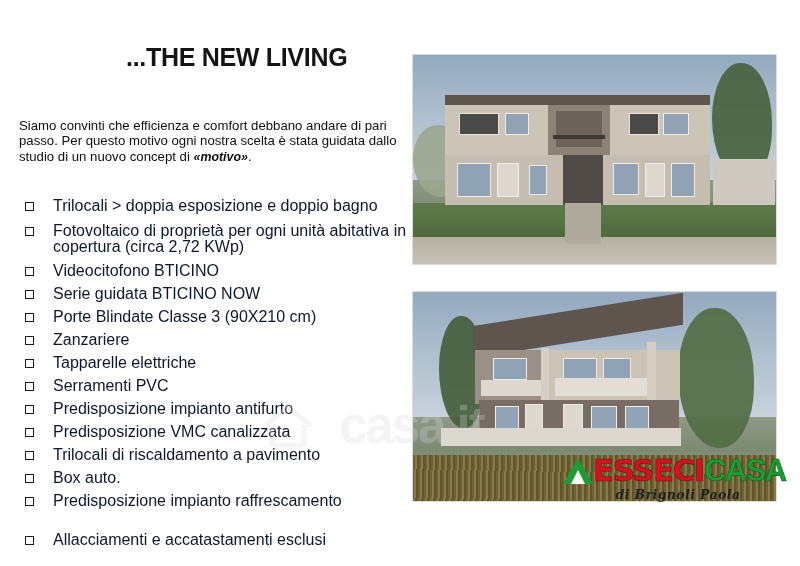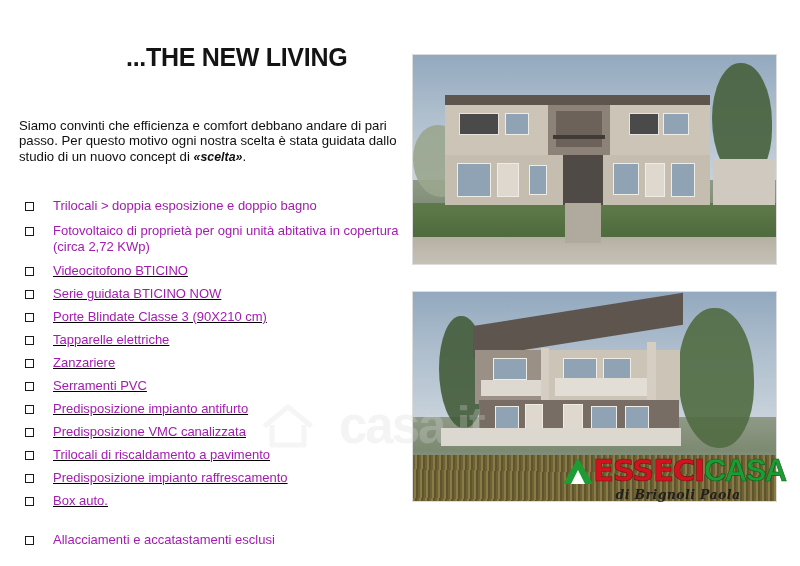--- a/index.html
+++ b/index.html
@@ -28,29 +28,29 @@
   .intro i{font-style:italic;font-weight:bold;font-size:12.4px;}
 
   
   .features{
     position:absolute;left:19px;top:198px;width:392px;
   }
   .feat{
     display:flex;align-items:flex-start;
     margin-bottom:8.5px;
   }
-  .feat.tight{margin-bottom:7px;text-decoration:underline;}
+  .feat.tight{margin-bottom:7px;}
   .bullet{
     flex:0 0 auto;width:9px;height:9px;
     border:1.6px solid #1a1a1a;
     margin:4px 19px 0 6px;
     background:#fff;box-sizing:border-box;
   }
   .feat-label{
-    font-size:13px;line-height:16px;color:#a21caf;
+    font-size:16px;line-height:16px;color:#0f172a;
   }
   .feat-label b{font-weight:normal;}
   .spacer-row{height:16px;}
 
   
   .render{
     position:absolute;
     border:1px solid #dcdcdc;
     overflow:hidden;
     background:#b9c6d4;
@@ -121,21 +121,21 @@
   }
 </style>
 </head>
 <body>
 
 <div class="slide">
 
   <div class="title">...THE NEW LIVING</div>
 
   <div class="intro">
-    <span>Siamo convinti che efficienza e comfort debbano andare di pari passo. Per questo motivo ogni nostra scelta è stata guidata dallo studio di un nuovo concept di </span><i>«scelta»</i><span>.</span>
+    <span>Siamo convinti che efficienza e comfort debbano andare di pari passo. Per questo motivo ogni nostra scelta è stata guidata dallo studio di un nuovo concept di </span><i>«motivo»</i><span>.</span>
   </div>
 
   <div class="features">
     <div class="feat">
       <span class="bullet"></span>
       <span class="feat-label">Trilocali &gt; doppia esposizione e doppio bagno</span>
     </div>
     <div class="feat">
       <span class="bullet"></span>
       <span class="feat-label">Fotovoltaico di proprietà per ogni unità abitativa in copertura (circa 2,72 KWp)</span>
@@ -147,49 +147,49 @@
     <div class="feat tight">
       <span class="bullet"></span>
       <span class="feat-label">Serie guidata BTICINO NOW</span>
     </div>
     <div class="feat tight">
       <span class="bullet"></span>
       <span class="feat-label">Porte Blindate Classe 3 (90X210 cm)</span>
     </div>
     <div class="feat tight">
       <span class="bullet"></span>
+      <span class="feat-label">Zanzariere</span>
+    </div>
+    <div class="feat tight">
+      <span class="bullet"></span>
       <span class="feat-label">Tapparelle elettriche</span>
     </div>
     <div class="feat tight">
       <span class="bullet"></span>
-      <span class="feat-label">Zanzariere</span>
-    </div>
-    <div class="feat tight">
-      <span class="bullet"></span>
       <span class="feat-label">Serramenti PVC</span>
     </div>
     <div class="feat tight">
       <span class="bullet"></span>
       <span class="feat-label">Predisposizione impianto antifurto</span>
     </div>
     <div class="feat tight">
       <span class="bullet"></span>
       <span class="feat-label">Predisposizione  VMC canalizzata</span>
     </div>
     <div class="feat tight">
       <span class="bullet"></span>
       <span class="feat-label">Trilocali di riscaldamento a pavimento</span>
     </div>
     <div class="feat tight">
       <span class="bullet"></span>
+      <span class="feat-label">Box auto.</span>
+    </div>
+    <div class="feat tight">
+      <span class="bullet"></span>
       <span class="feat-label">Predisposizione impianto raffrescamento</span>
-    </div>
-    <div class="feat tight">
-      <span class="bullet"></span>
-      <span class="feat-label">Box auto.</span>
     </div>
 
     <div class="spacer-row"></div>
 
     <div class="feat">
       <span class="bullet"></span>
       <span class="feat-label"><span>Allacciamenti e accatastamenti </span><b>esclusi</b></span>
     </div>
   </div>
 

